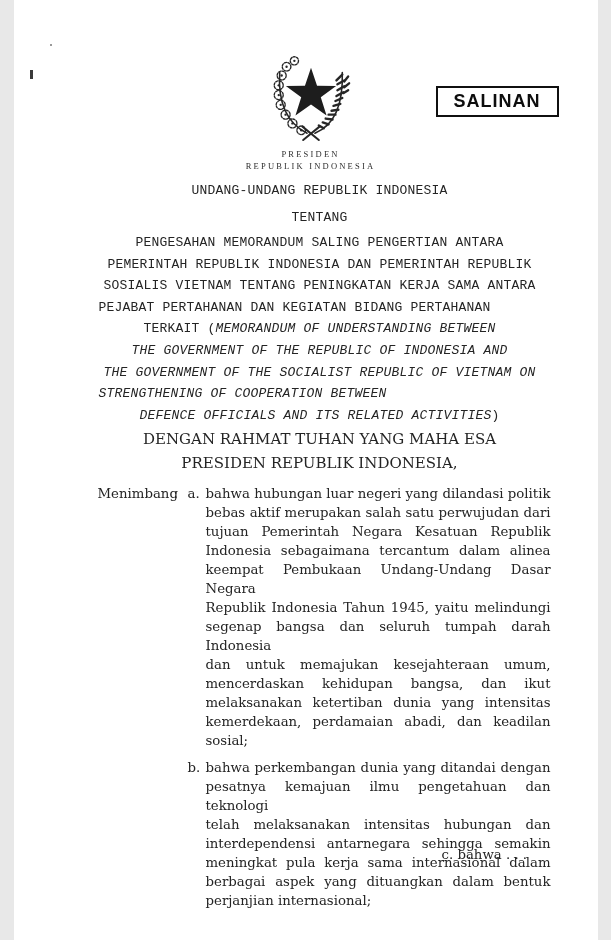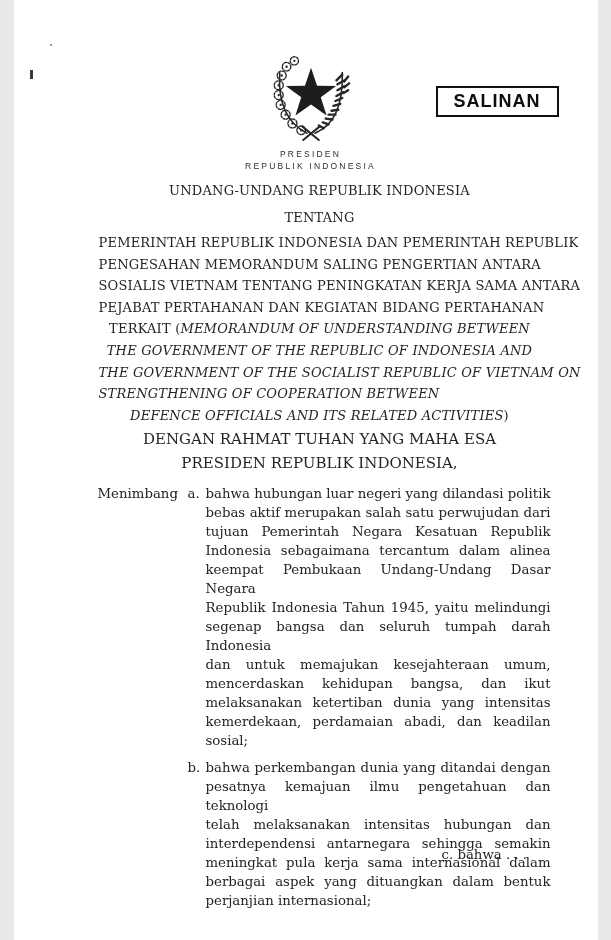--- a/index.html
+++ b/index.html
@@ -17,29 +17,29 @@
     position:absolute; left:422px; top:86px; width:119px; height:27px;
     border:2px solid #101010; display:flex; align-items:center; justify-content:center;
     font-family:"Liberation Sans", sans-serif; font-weight:bold;
     font-size:18px; letter-spacing:1px; color:#0d0d0d;
   }
 
   
   .header { position:absolute; top:55px; left:0; width:594px; text-align:center; }
   .emblem { display:block; margin:0 auto; }
   .lh1, .lh2 {
-    font-family:Liberation Sans, sans-serif; color:#2e2e2e;
+    font-family:Liberation Serif, serif; color:#2e2e2e;
     font-size:8.5px; letter-spacing:2.2px; line-height:12px;
   }
   .lh1 { margin-top:5px; }
 
   
   .title-block {
     position:absolute; top:181px; left:85px; width:442px;
-    text-align:center; font-size:13px; line-height:19px; letter-spacing:0.2px;
+    text-align:center; font-size:13px; line-height:19px; letter-spacing:0.2px;font-family:Liberation Mono, monospace;
   }
   .title-block .tline { white-space:nowrap; }
   .tentang { margin-top:8px; }
   .subject { margin-top:5px; line-height:21.6px; }
   .subject .jline, .subject .tline { white-space:nowrap; }
   .center-lines .jline { text-align:center; text-align-last:center; white-space:nowrap; }
   .it { font-style:italic; }
 
   
   .invocation { position:absolute; top:430px; left:85px; width:442px; text-align:center; font-size:15px; line-height:19px; }
@@ -131,22 +131,22 @@
     </svg>
     <div class="lh1">PRESIDEN</div>
     <div class="lh2">REPUBLIK INDONESIA</div>
   </div>
 
   <div class="title-block">
     <div class="tline">UNDANG-UNDANG REPUBLIK INDONESIA</div>
     <div class="tentang tline">TENTANG</div>
     <div class="subject">
       <div class="center-lines">
+          <div class="jline">PENGESAHAN MEMORANDUM SALING PENGERTIAN ANTARA</div>
           <div class="jline">PEMERINTAH REPUBLIK INDONESIA DAN PEMERINTAH REPUBLIK</div>
-          <div class="jline">PENGESAHAN MEMORANDUM SALING PENGERTIAN ANTARA</div>
           <div class="jline">SOSIALIS VIETNAM TENTANG PENINGKATAN KERJA SAMA ANTARA</div>
           <div class="jline">PEJABAT PERTAHANAN DAN KEGIATAN BIDANG PERTAHANAN</div>
         </div>
       <div class="tline"><span>TERKAIT (</span><span class="it">MEMORANDUM OF UNDERSTANDING BETWEEN</span></div>
       <div class="center-lines it">
           <div class="jline">THE GOVERNMENT OF THE REPUBLIC OF INDONESIA AND</div>
           <div class="jline">THE GOVERNMENT OF THE SOCIALIST REPUBLIC OF VIETNAM ON</div>
           <div class="jline">STRENGTHENING OF COOPERATION BETWEEN</div>
         </div>
       <div class="tline"><span class="it">DEFENCE OFFICIALS AND ITS RELATED ACTIVITIES</span><span>)</span></div>

